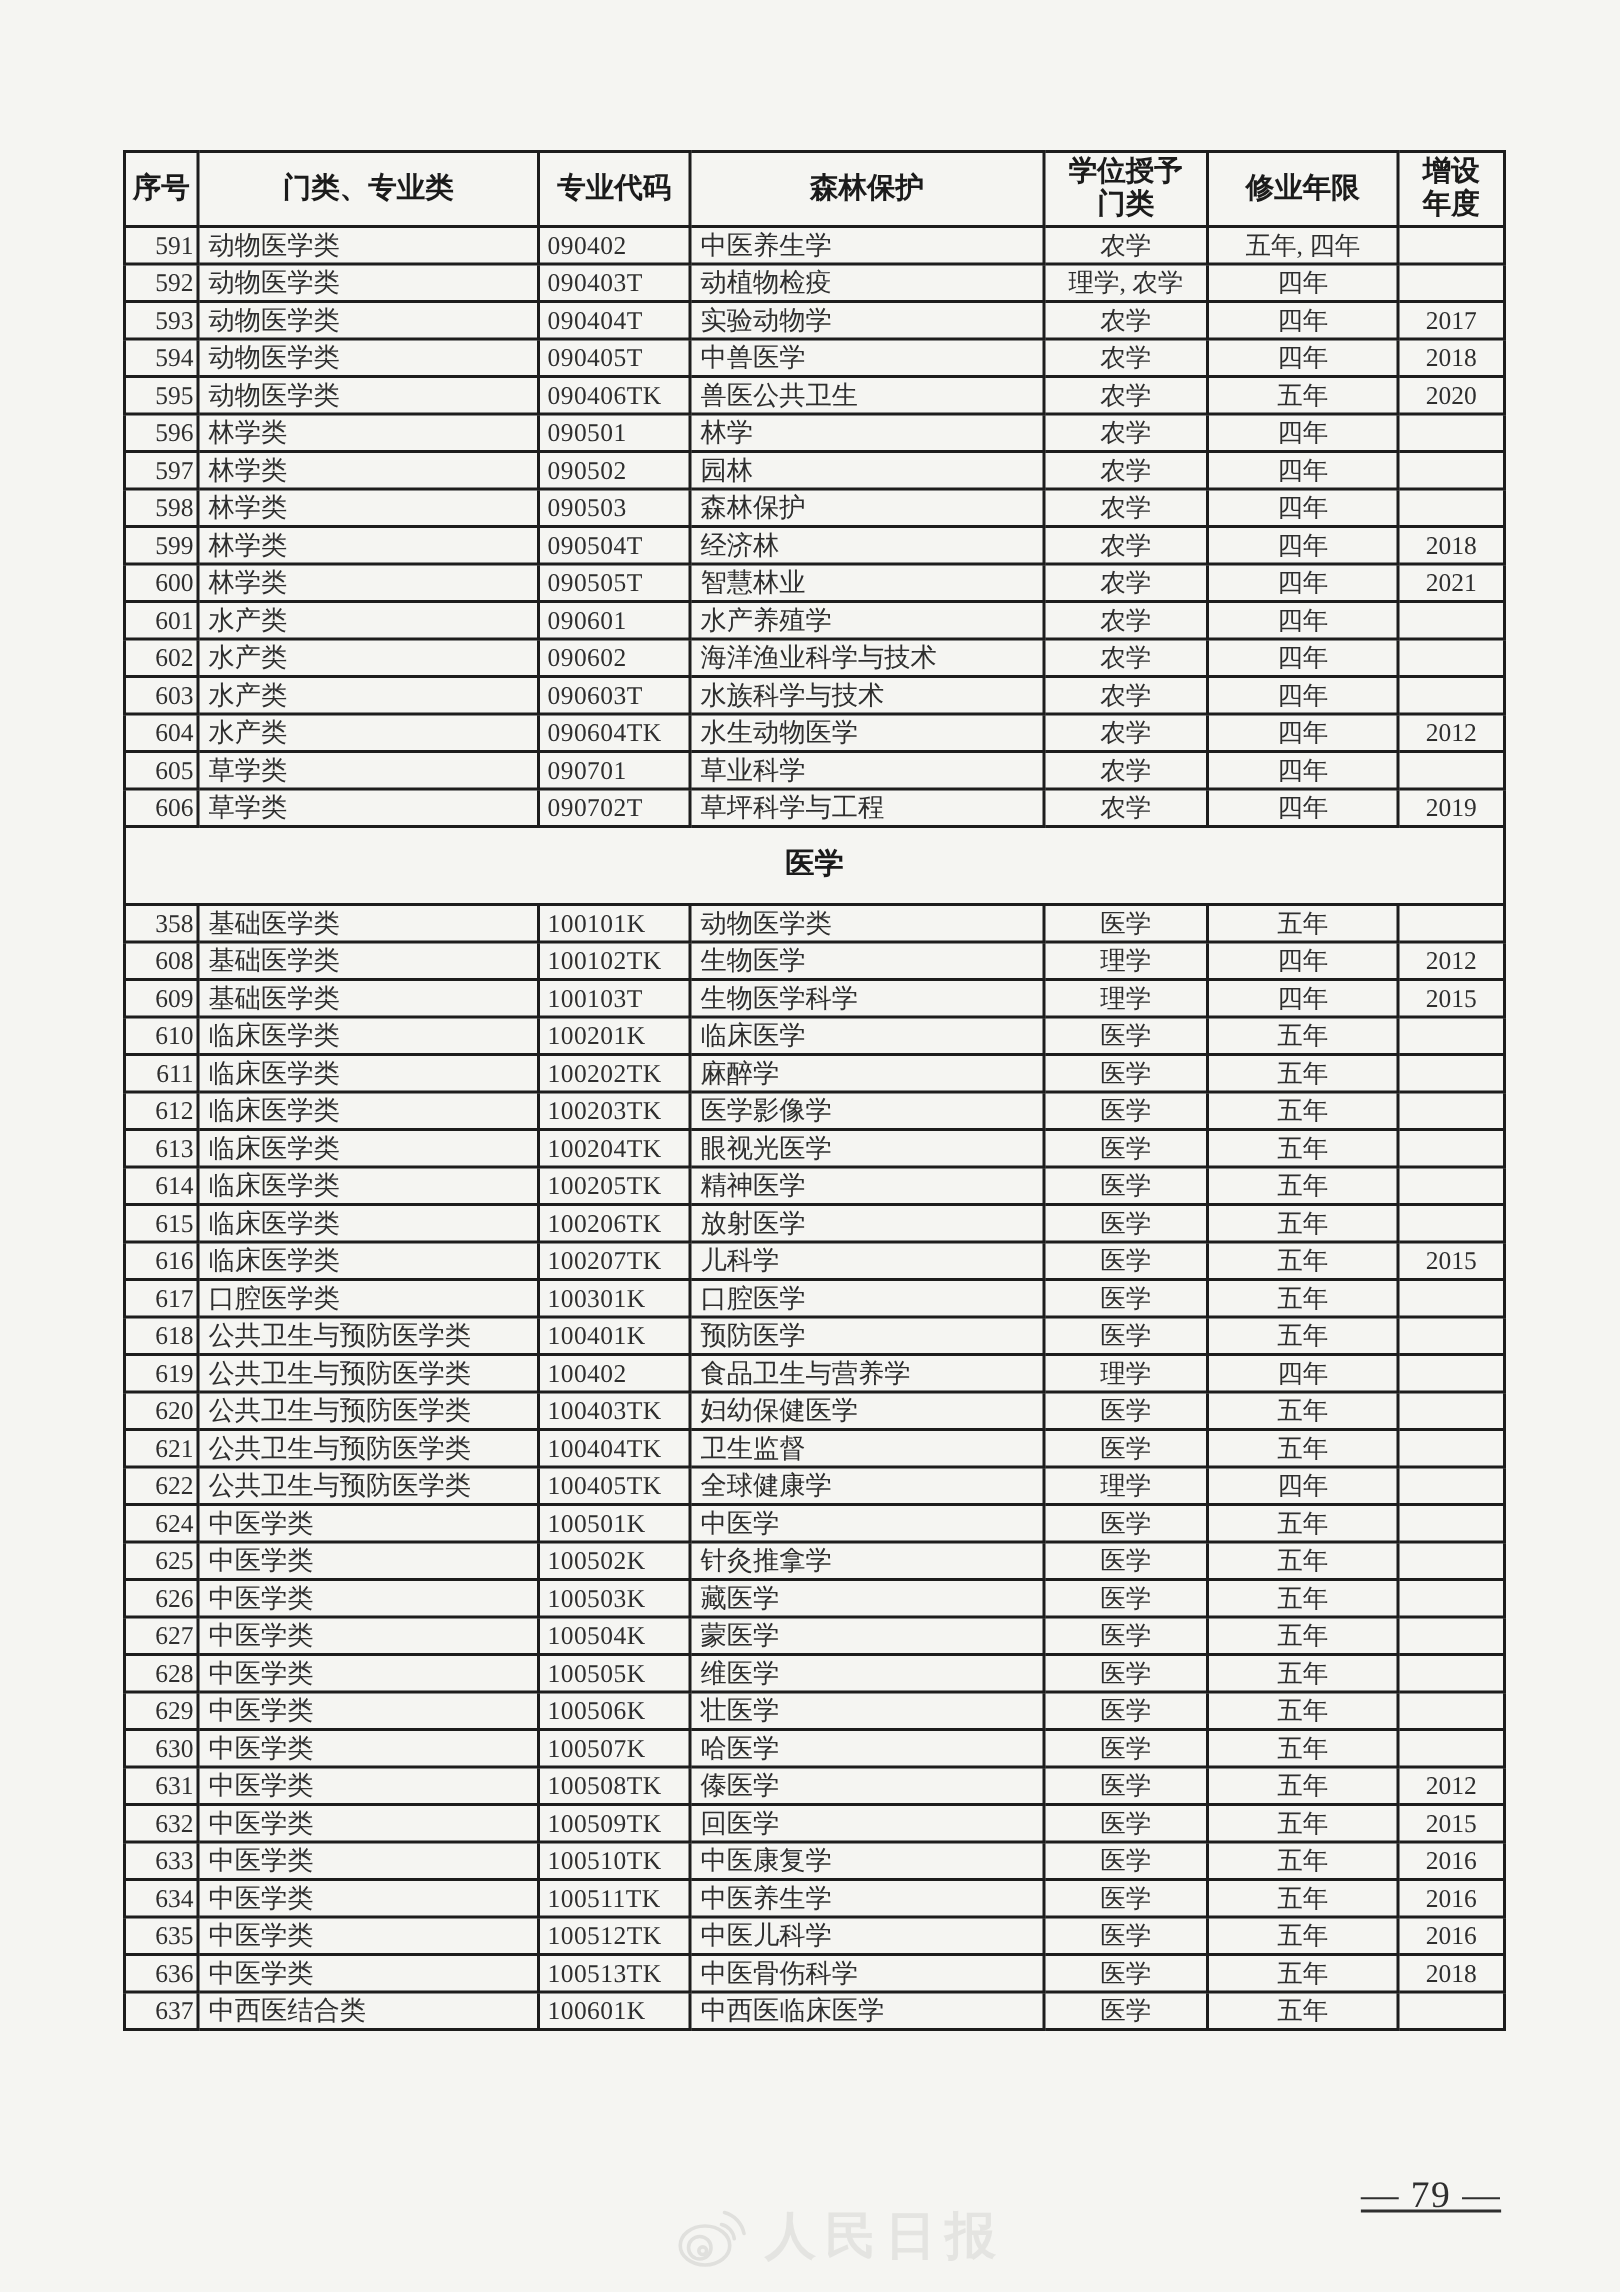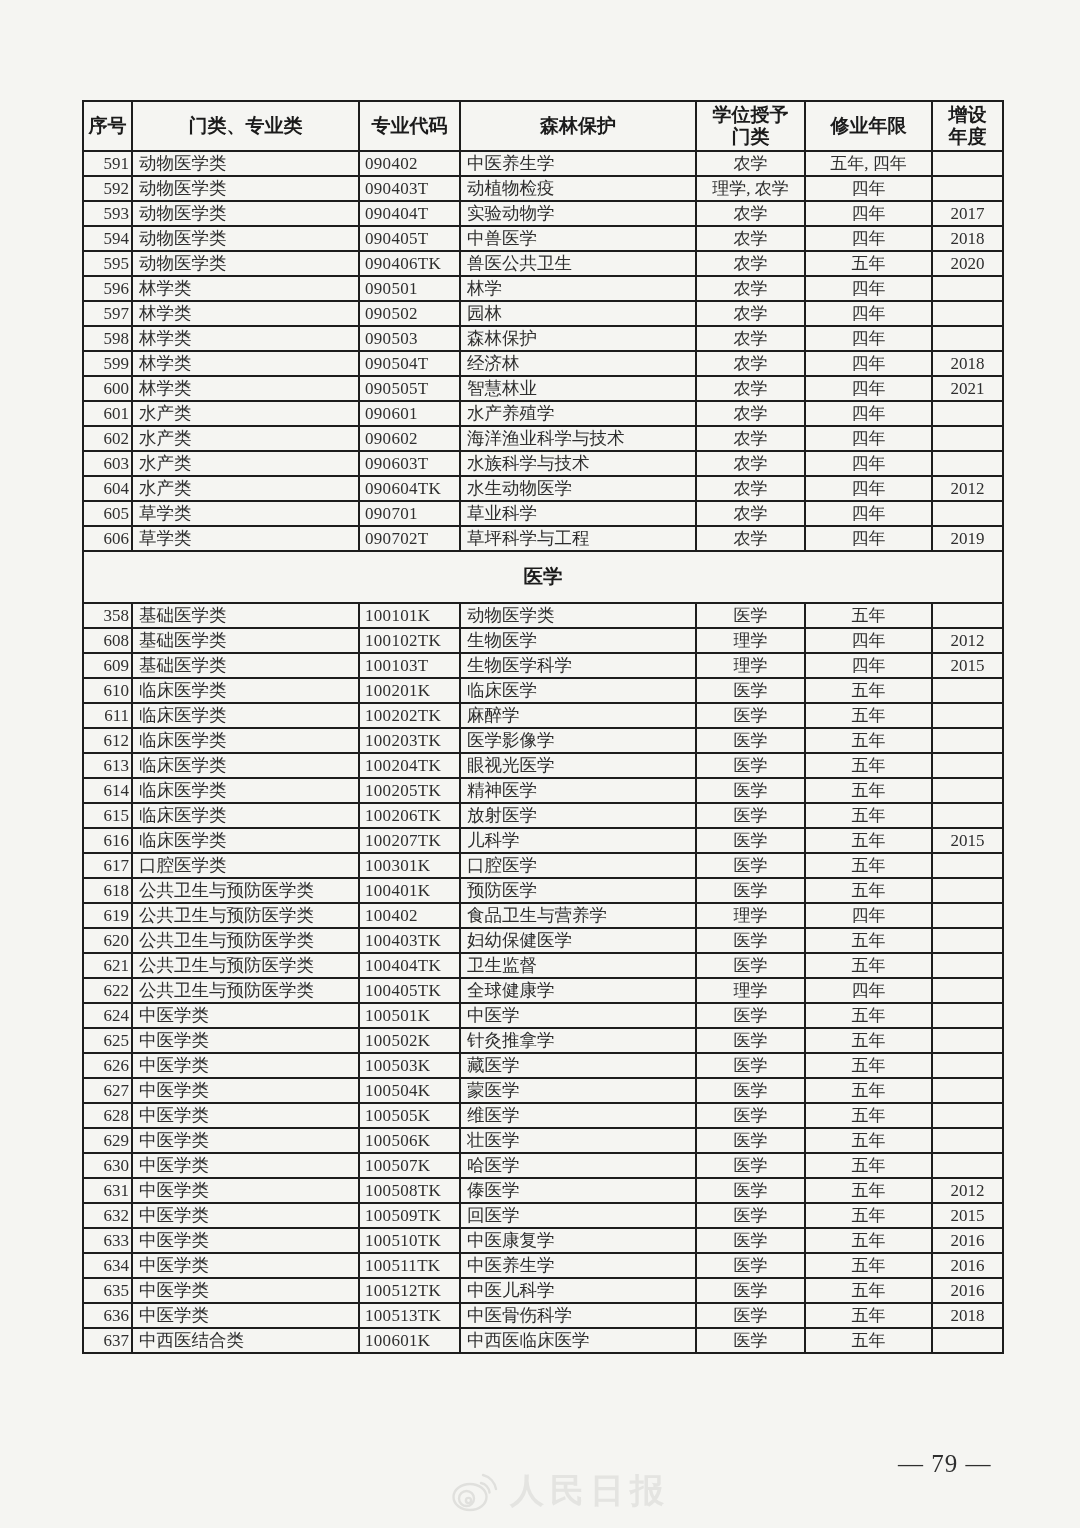--- a/index.html
+++ b/index.html
@@ -61,24 +61,25 @@
     font-weight: bold;
     font-size: 19.5px;
     color: #1b1b1b;
   }
 
   .pagenum {
     position: absolute;
     left: 898px;
     top: 1450px;
     width: 112px;
-    text-align: left;
+    text-align: center;
     font-size: 25px;
     color: #2f2f2f;
     letter-spacing: 1px;
+    text-decoration: underline;
   }
 
   .watermark {
     position: absolute;
     left: 450px;
     top: 1468px;
     display: flex;
     align-items: center;
     gap: 12px;
   }

